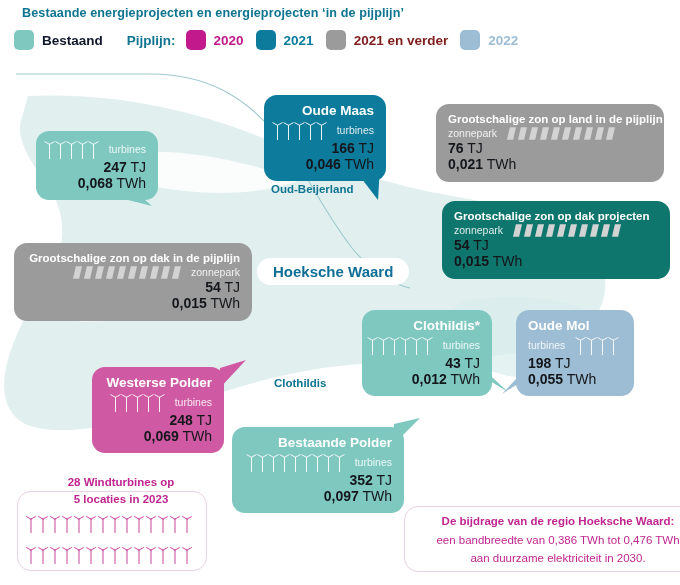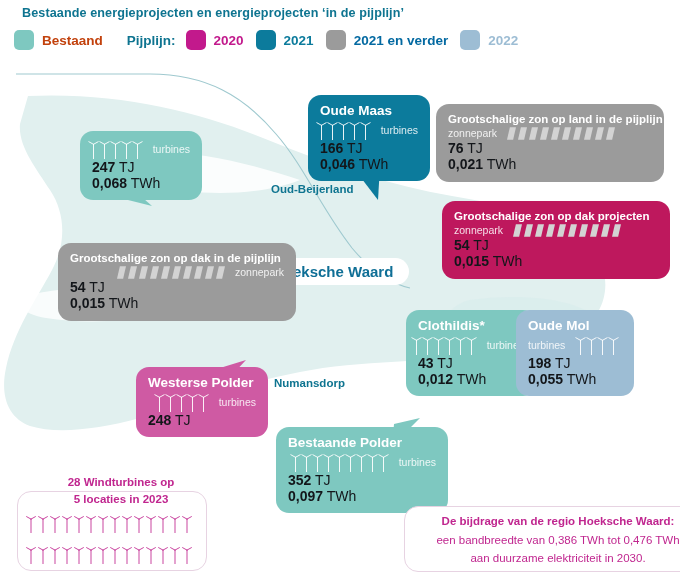--- a/index.html
+++ b/index.html
@@ -33,21 +33,21 @@
   }
   .card .cname{
     font-size:13.5px;font-weight:bold;color:#ffffff;line-height:1.25;
     white-space:nowrap;
   }
   .card .crow{display:flex;align-items:center;gap:10px;line-height:1.05;margin-top:1px;}
   .card .cunit{font-size:10.5px;color:#ffffff;opacity:.85;white-space:nowrap;}
   .card .cval{font-size:14px;color:#13161a;white-space:nowrap;line-height:1.15;}
   .card .cval b{font-weight:bold;}
   .card .cval .u{font-weight:normal;}
-  .ra{text-align:left;margin-left:44px;}
+  .ra{text-align:right;}
   .ra .crow{justify-content:flex-end;}
   .la{text-align:left;}
   .la .crow{justify-content:flex-start;}
 
   
   .tail{position:absolute;width:0;height:0;z-index:3;}
 
   
   .turbines{display:flex;align-items:flex-end;}
   .panels{display:flex;align-items:center;}
@@ -107,39 +107,39 @@
              C528,386 472,372 452,348 C438,330 444,306 470,300 Z" fill="#d9ecec" opacity="0.7"></path>
 
     <path d="M16,74 L150,74 C206,74 244,96 276,134 C304,166 322,210 352,248
              C372,272 392,284 410,288" fill="none" stroke="#9fc9cf" stroke-width="1.1"></path>
   </svg>
 
   <div class="title">Bestaande energieprojecten en energieprojecten ‘in de pijplijn’</div>
 
   <div class="legend">
     <span class="sw" style="background:#7ec8c0"></span>
-    <span class="lg-txt" style="color:#c2410c">Bestaand</span>
+    <span class="lg-txt" style="color:#0f172a">Bestaand</span>
     <span class="lg-gap"></span>
     <span class="lg-lbl">Pijplijn:</span>
 
     <span class="sw" style="background:#c2198c;margin-left:8px"></span>
     <span class="lg-txt" style="color:#c2198c">2020</span>
 
     <span class="sw" style="background:#0c7b9c;margin-left:12px"></span>
     <span class="lg-txt" style="color:#0c7b9c">2021</span>
 
     <span class="sw" style="background:#9b9b9b;margin-left:12px"></span>
-    <span class="lg-txt" style="color:#0369a1">2021 en verder</span>
+    <span class="lg-txt" style="color:#7f1d1d">2021 en verder</span>
 
     <span class="sw" style="background:#9dbdd4;margin-left:12px"></span>
     <span class="lg-txt" style="color:#9dbdd4">2022</span>
   </div>
 
   <div class="placelbl" style="left:271px;top:183px">Oud-Beijerland</div>
-  <div class="placelbl" style="left:274px;top:377px">Numansdorp</div>
+  <div class="placelbl" style="left:274px;top:377px">Clothildis</div>
   <div class="bigplace" style="left:257px;top:258px">Hoeksche Waard</div>
 
   <svg class="tail" style="left:118px;top:176px;width:34px;height:32px" viewBox="0 0 34 32">
     <path d="M0,0 L34,30 L2,22 Z" fill="#7ec8c0"></path>
   </svg>
   <div class="card ra" id="card-spui" style="left:36px;top:131px;width:122px;background:#7ec8c0">
     <div class="crow">
       <span class="turbines">
           <svg viewBox="0 0 12 22" width="11" height="19">
             <path d="M6,5 L6,22 M6,5 L0.6,2.0 M6,5 L11.4,2.0" stroke="#ffffff" stroke-width="1.05" fill="none" stroke-linecap="round"></path>
@@ -238,21 +238,21 @@
         </span>
     </div>
     <div class="cval">
       <b>76</b> <span class="u">TJ</span>
     </div>
     <div class="cval">
       <b>0,021</b> <span class="u">TWh</span>
     </div>
   </div>
 
-  <div class="card la" id="card-zon-dak-proj" style="left:442px;top:201px;width:228px;background:#be185d">
+  <div class="card la" id="card-zon-dak-proj" style="left:442px;top:201px;width:228px;background:#0f766e">
     <div class="cname" style="font-size:11.5px">Grootschalige zon op dak projecten</div>
     <div class="crow">
       <span class="cunit">zonnepark</span>
       <span class="panels" style="gap: 2px;">
           <svg viewBox="0 0 10 14" width="9" height="13">
             <path d="M3.2,0 L10,0 L6.8,14 L0,14 Z" fill="#d3d3d3"></path>
           </svg>
           <svg viewBox="0 0 10 14" width="9" height="13">
             <path d="M3.2,0 L10,0 L6.8,14 L0,14 Z" fill="#d3d3d3"></path>
           </svg>
@@ -421,20 +421,23 @@
             <path d="M6,5 L6,22 M6,5 L0.6,2.0 M6,5 L11.4,2.0" stroke="#ffffff" stroke-width="1.05" fill="none" stroke-linecap="round"></path>
           </svg>
           <svg viewBox="0 0 12 22" width="11" height="19">
             <path d="M6,5 L6,22 M6,5 L0.6,2.0 M6,5 L11.4,2.0" stroke="#ffffff" stroke-width="1.05" fill="none" stroke-linecap="round"></path>
           </svg>
         </span>
       <span class="cunit">turbines</span>
     </div>
     <div class="cval">
       <b>248</b> <span class="u">TJ</span>
+    </div>
+    <div class="cval">
+      <b>0,069</b> <span class="u">TWh</span>
     </div>
   </div>
 
   <svg class="tail" style="left:388px;top:418px;width:32px;height:30px" viewBox="0 0 32 30">
     <path d="M32,0 L4,28 L6,6 Z" fill="#7ec8c0"></path>
   </svg>
   <div class="card ra" id="card-hogezandse" style="left:232px;top:427px;width:172px;background:#7ec8c0">
     <div class="cname">Bestaande Polder</div>
     <div class="crow">
       <span class="turbines">

